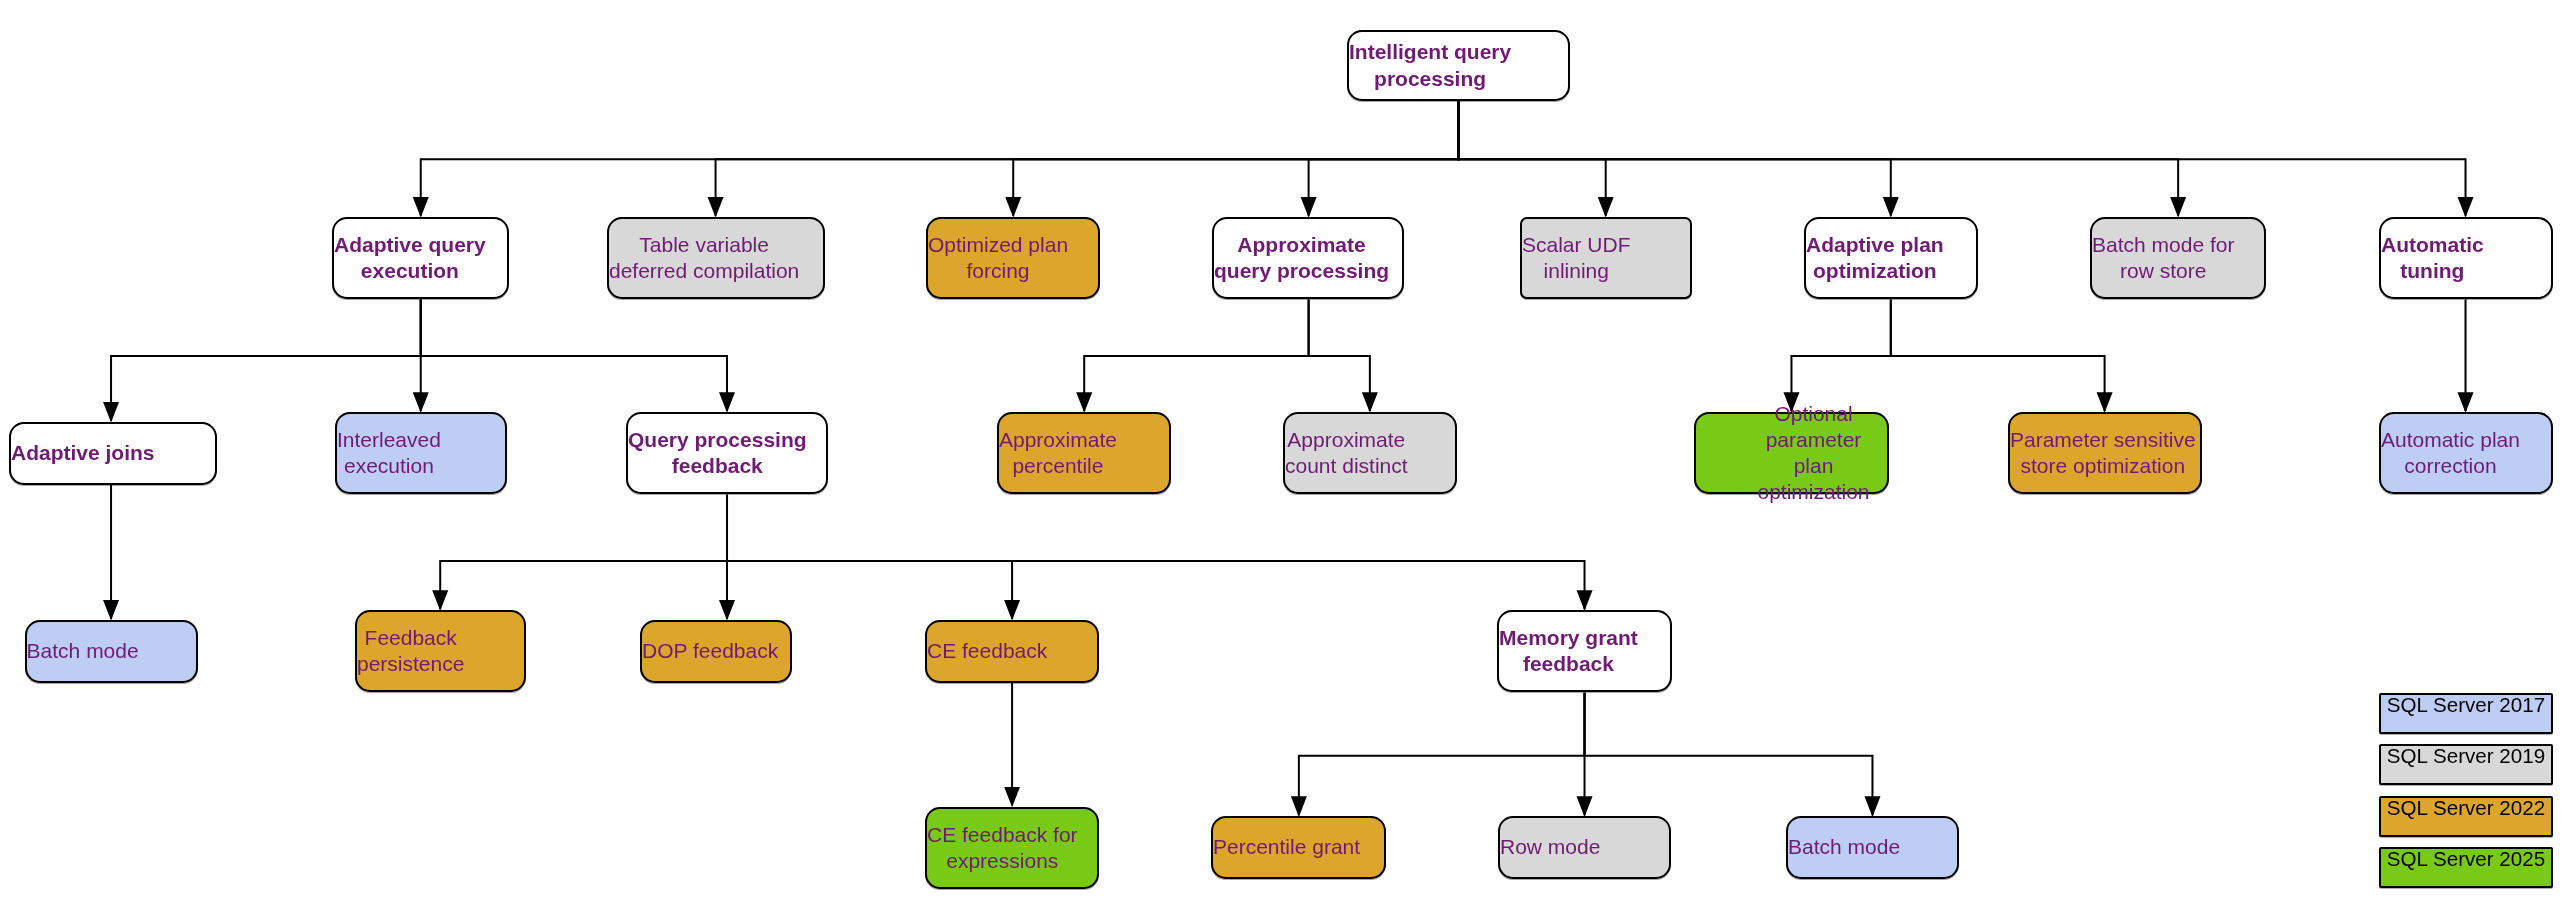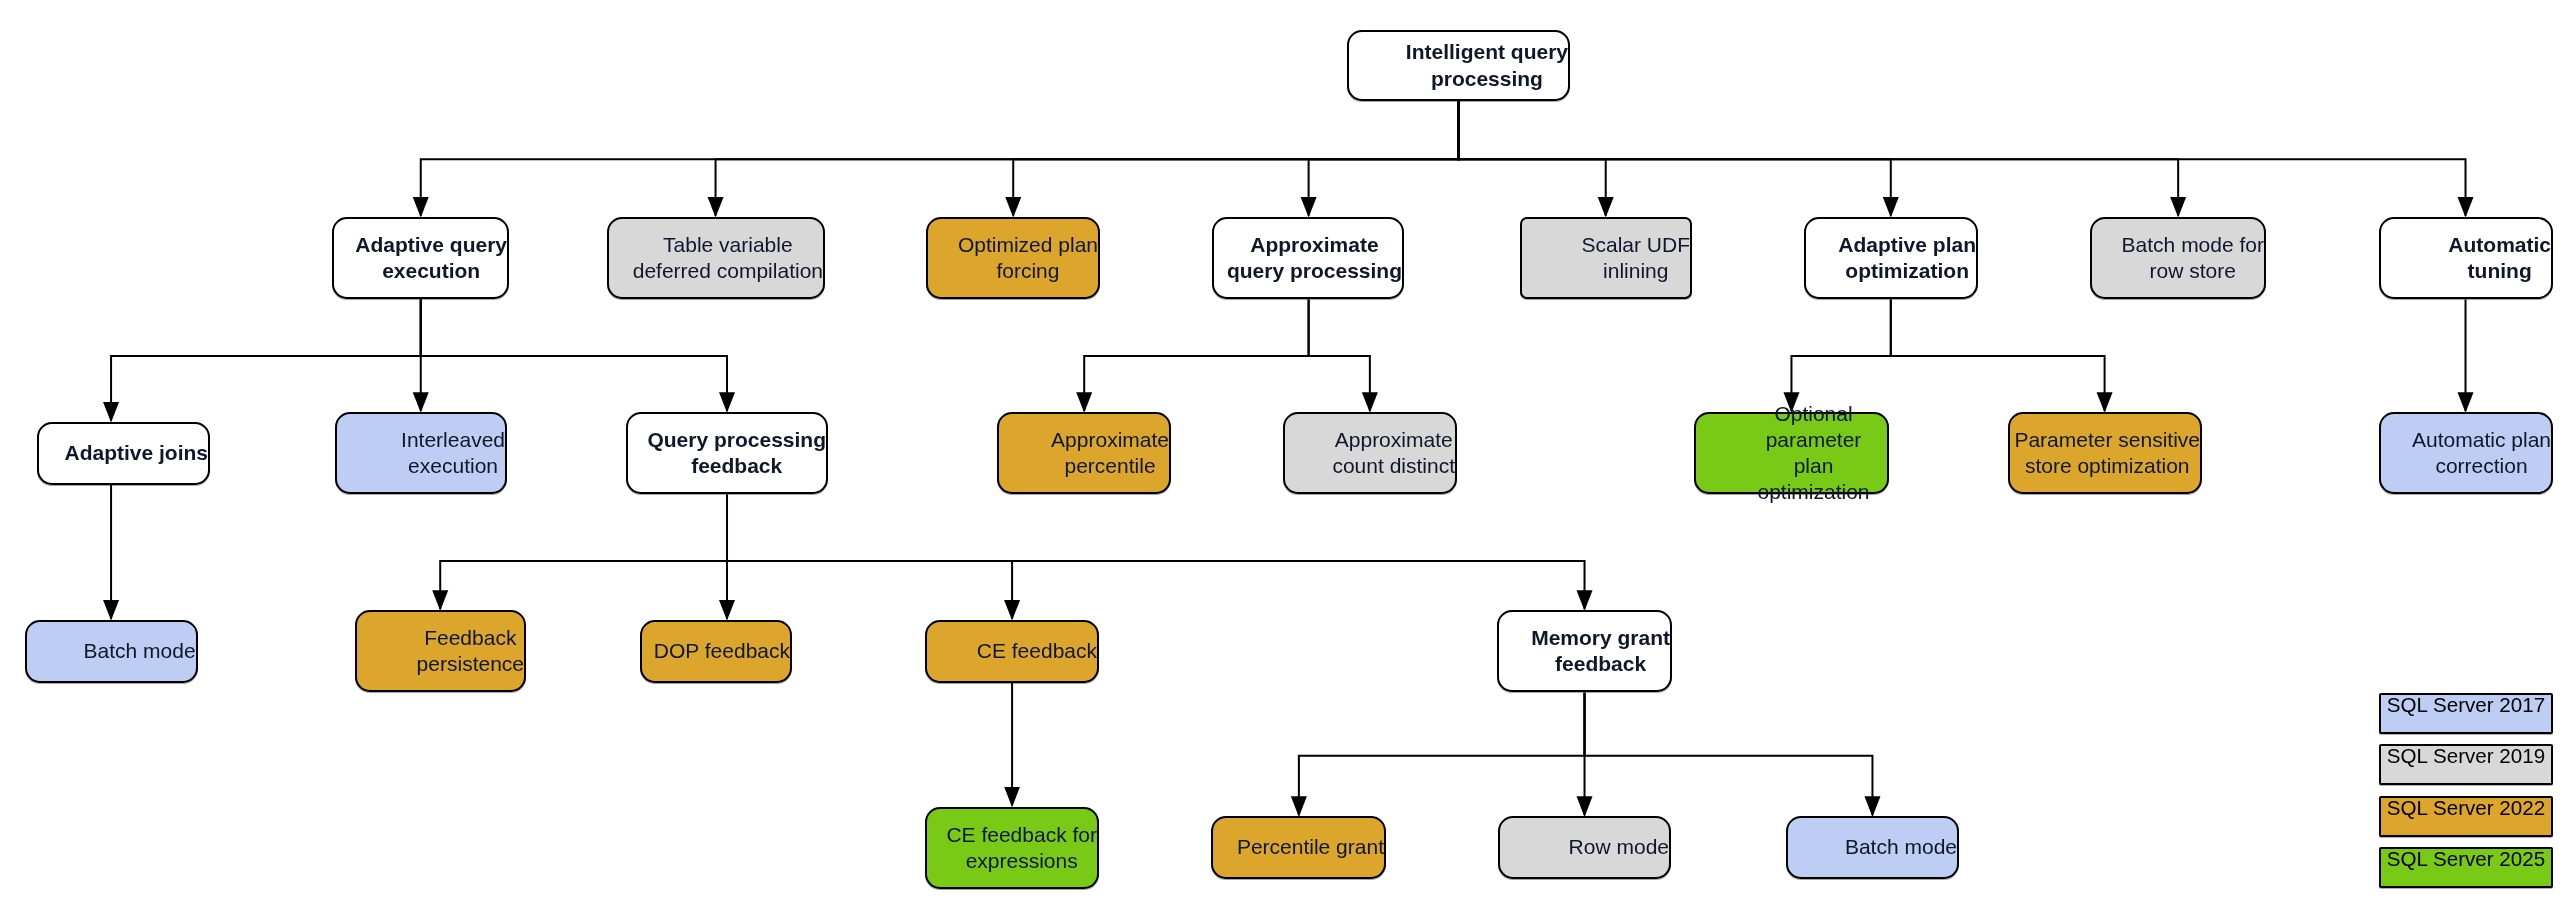--- a/index.html
+++ b/index.html
@@ -10,24 +10,24 @@
     background:#ffffff;
     font-family:"Liberation Sans", sans-serif;
     overflow:hidden;
   }
   #edges{position:absolute;left:0;top:0;width:2576px;height:916px;pointer-events:none;}
   .node{
     position:absolute;
     box-sizing:border-box;
     border:2.3px solid #000;
     border-radius:15px;
-    display:flex;align-items:center;justify-content:flex-end;
+    display:flex;align-items:center;justify-content:flex-start;
     text-align:center;
     font-size:21px;line-height:1.24;
-    color:#0f172a;
+    color:#701a75;
     white-space:pre-line;
     box-shadow:0 1.1px 0.6px rgba(0,0,0,0.35);
     background:#fff;
   }
   .node.bold{font-weight:bold;}
   .legend-item{
     position:absolute;
     box-sizing:border-box;
     border:2px solid #000;
     border-radius:2px;
@@ -87,21 +87,21 @@
       <div class="node bold" style="left: 1212px; top: 217px; width: 192px; height: 82px; background: rgb(255, 255, 255);"><span>Approximate
 query processing</span></div>
       <div class="node" style="left: 1520px; top: 217px; width: 172px; height: 82px; background: rgb(216, 216, 216); border-radius: 7px;"><span>Scalar UDF
 inlining</span></div>
       <div class="node bold" style="left: 1804px; top: 217px; width: 174px; height: 82px; background: rgb(255, 255, 255);"><span>Adaptive plan
 optimization</span></div>
       <div class="node" style="left: 2090px; top: 217px; width: 176px; height: 82px; background: rgb(216, 216, 216);"><span>Batch mode for
 row store</span></div>
       <div class="node bold" style="left: 2379px; top: 217px; width: 174px; height: 82px; background: rgb(255, 255, 255);"><span>Automatic
 tuning</span></div>
-      <div class="node bold" style="left: 37px; top: 422px; width: 173px; height: 63px; background: rgb(255, 255, 255);"><span>Adaptive joins</span></div>
+      <div class="node bold" style="left: 9px; top: 422px; width: 208px; height: 63px; background: rgb(255, 255, 255);"><span>Adaptive joins</span></div>
       <div class="node" style="left: 335px; top: 412px; width: 172px; height: 82px; background: rgb(189, 205, 243);"><span>Interleaved
 execution</span></div>
       <div class="node bold" style="left: 626px; top: 412px; width: 202px; height: 82px; background: rgb(255, 255, 255);"><span>Query processing
 feedback</span></div>
       <div class="node" style="left: 997px; top: 412px; width: 174px; height: 82px; background: rgb(220, 165, 44);"><span>Approximate
 percentile</span></div>
       <div class="node" style="left: 1283px; top: 412px; width: 174px; height: 82px; background: rgb(216, 216, 216);"><span>Approximate
 count distinct</span></div>
       <div class="node" style="left: 1694px; top: 412px; width: 195px; height: 82px; background: rgb(120, 202, 22); padding-left: 44px;"><span>Optional parameter
 plan optimization</span></div>

